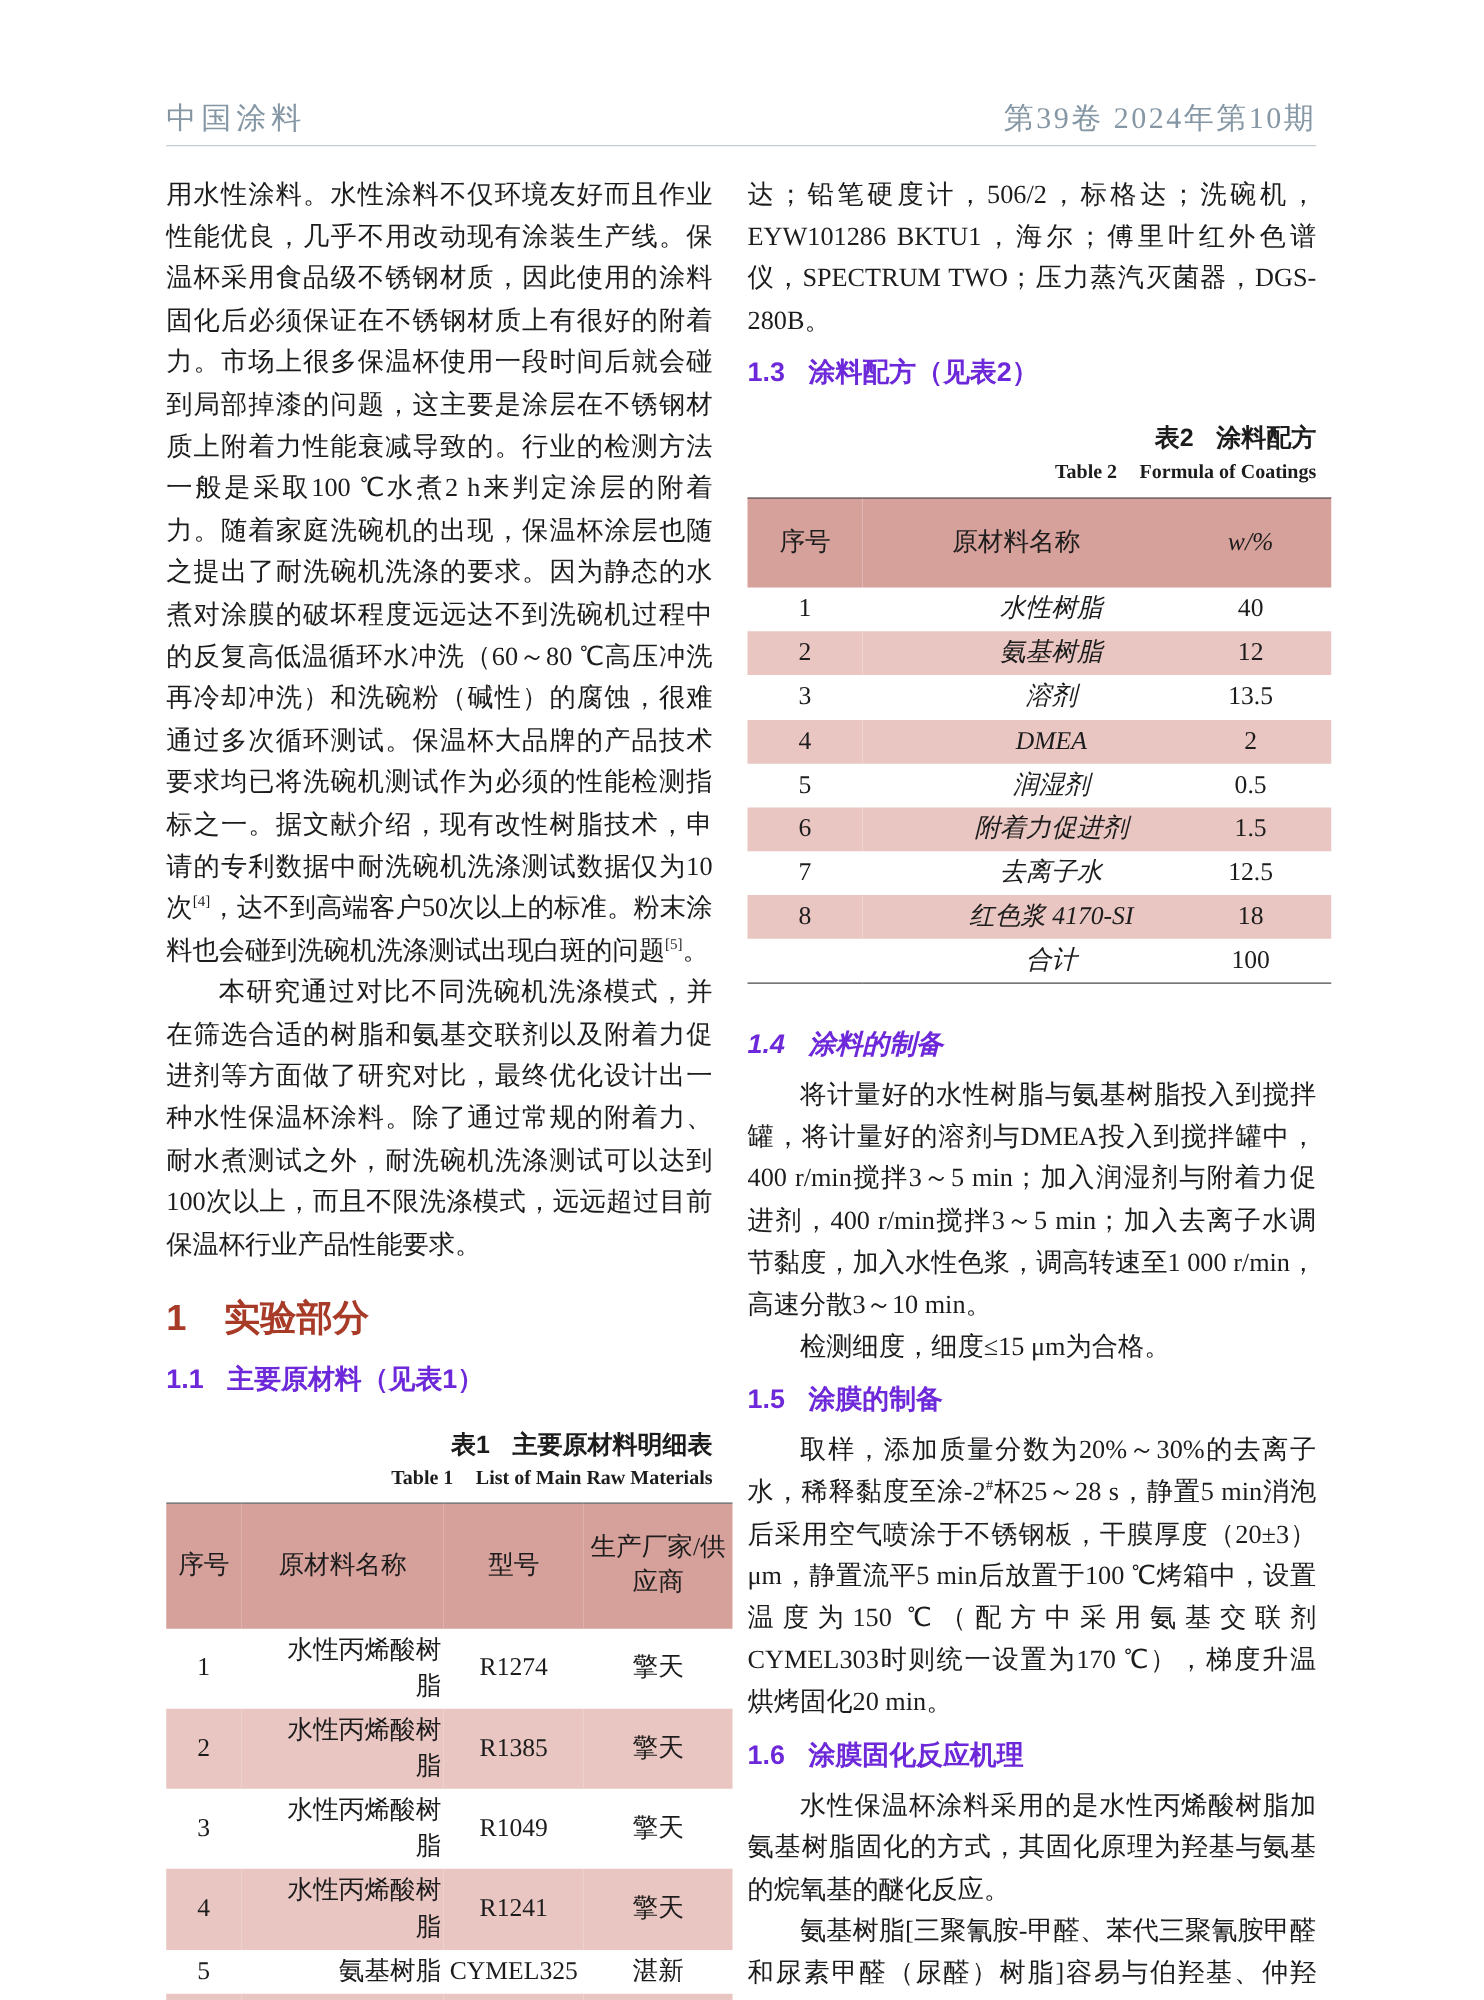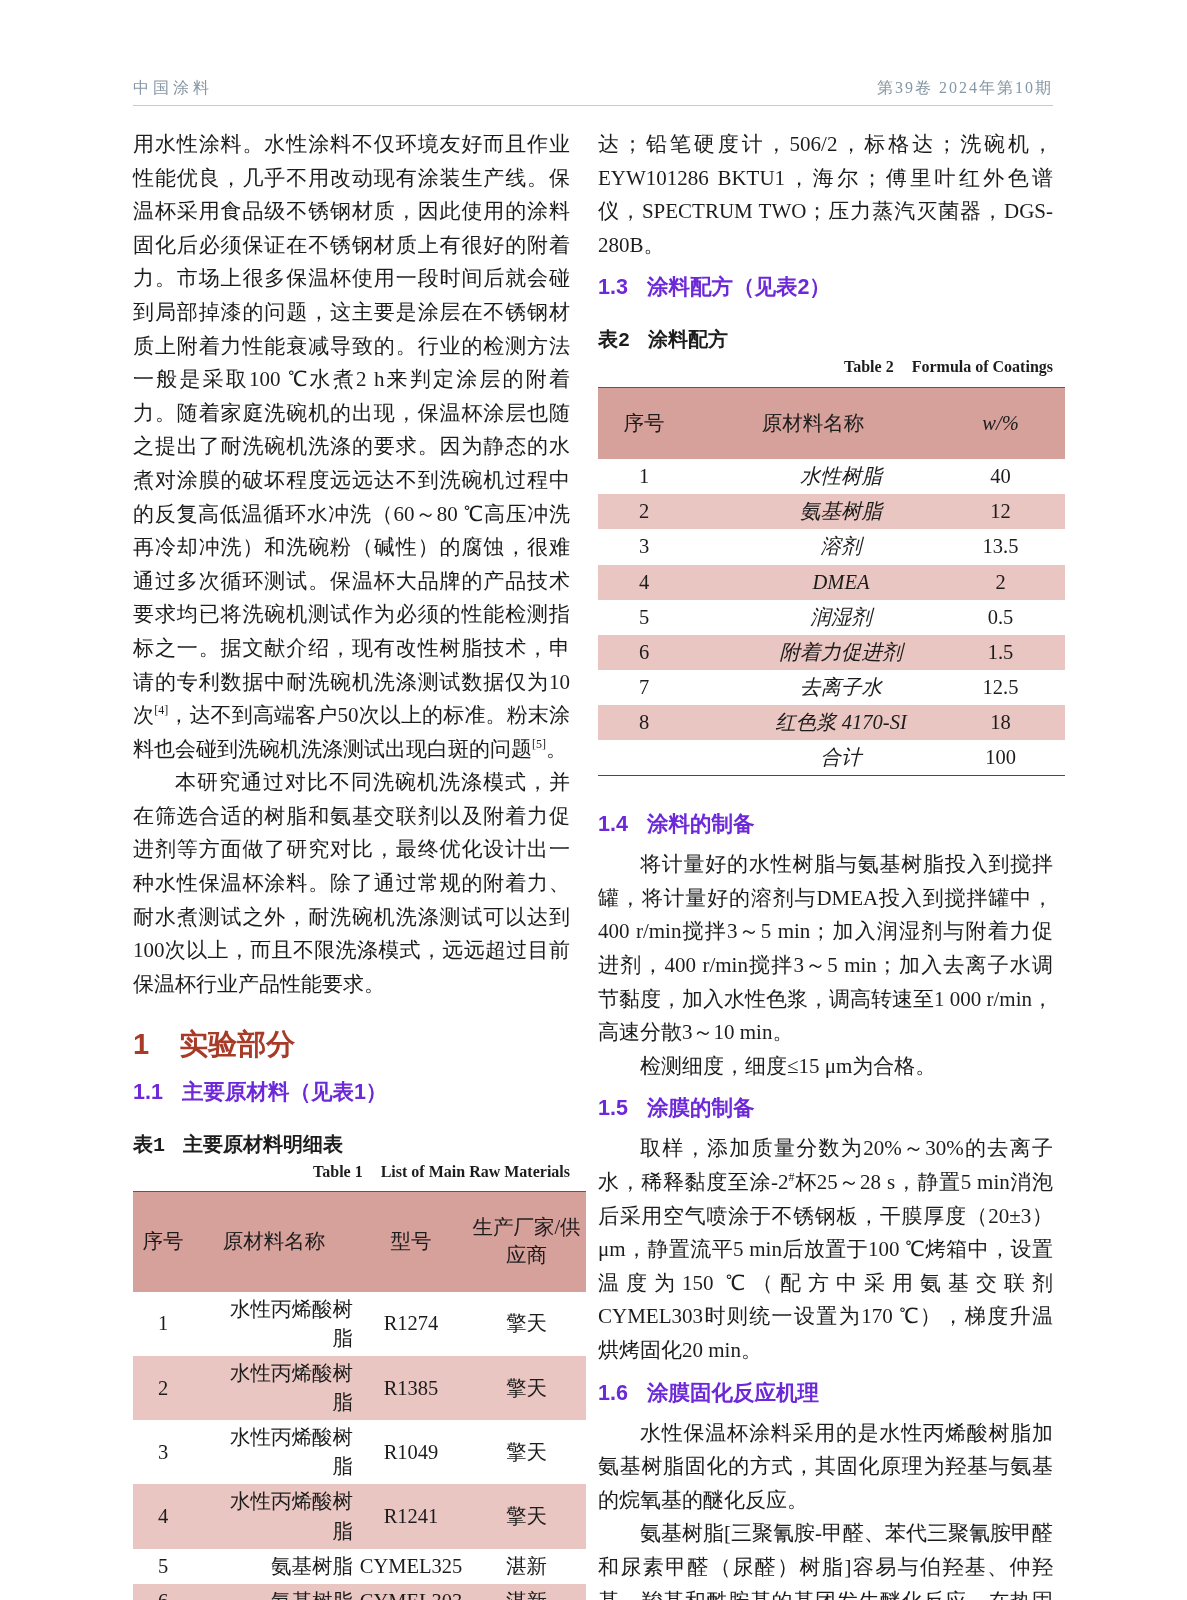--- a/index.html
+++ b/index.html
@@ -12,21 +12,21 @@
   }
   .page{
     box-sizing:border-box;
     width:1187px;height:1600px;
     padding:78px 134px 42px 133px;
     display:flex;flex-direction:column;
   }
   
   .runhead{
     display:flex;justify-content:space-between;align-items:flex-end;
-    color:#8596a4;font-size:16px;letter-spacing:4px;
+    color:#8596a4;font-size:24px;letter-spacing:4px;
     border-bottom:1.6px solid #c3ccd3;
     padding-bottom:6px;margin-bottom:22px;gap:45px;
   }
   .runhead .right{letter-spacing:2px;}
   
   .columns{display:flex;gap:28px;align-items:flex-start;}
   .col{width:446px;}
   .col.left{width:437px;}
   .col.right{width:455px;}
   p{margin:0;font-size:21px;line-height:33.6px;text-align:justify;text-justify:inter-ideograph;}
@@ -40,22 +40,22 @@
   }
   .sec-h1 .num{margin-right:30px;}
   .sec-h2{
     font-family:"Liberation Sans", sans-serif;
     color:#6d28d9;font-weight:bold;font-size:21.5px;line-height:1.35;
     margin:11px 0 9px 0;display:flex;align-items:baseline;
   }
   .sec-h2 .num{margin-right:19px;flex:none;}
   
   .tcap-zh{
-    font-family:Liberation Mono, monospace;font-weight:bold;
-    font-size:20px;text-align:left;margin-top:24px;line-height:1.45;
+    font-family:Liberation Sans, sans-serif;font-weight:bold;
+    font-size:20px;text-align:right;margin-top:24px;line-height:1.45;
   }
   .tcap-en{
     font-family:"Liberation Serif", serif;font-weight:bold;
     font-size:16px;text-align:right;margin-bottom:8px;line-height:1.45;
   }
   .capgap{display:inline-block;width:18px;}
   
   table{border-collapse:collapse;width:100%;table-layout:fixed;}
   thead tr{background:#d6a09b;}
   thead th{
@@ -70,21 +70,21 @@
   .table1 th:nth-child(2),.table1 td:nth-child(2){width:158px;}
   .table1 td:nth-child(2){text-align:right;padding-left:17px;}
   .table1 th:nth-child(3),.table1 td:nth-child(3){width:108px;}
   .table1 th:nth-child(4),.table1 td:nth-child(4){width:115px;}
   
   .table2 th:nth-child(1),.table2 td:nth-child(1){width:88px;}
   .table2 th:nth-child(2),.table2 td:nth-child(2){width:242px;}
   .table2 td:nth-child(2){text-align:center;padding-left:58px;font-style:italic;}
   .table2 th:nth-child(3),.table2 td:nth-child(3){width:125px;}
   .th-w{font-style:italic;font-family:"Liberation Serif", serif;}
-  .after-table{margin-top:34px;}
+  .after-table{margin-top:34px;font-style:italic;}
 </style>
 </head>
 <body>
 
 <div class="page">
 
   <div class="runhead">
     <span class="left">中国涂料</span>
     <span class="right">第39卷   2024年第10期</span>
   </div>

